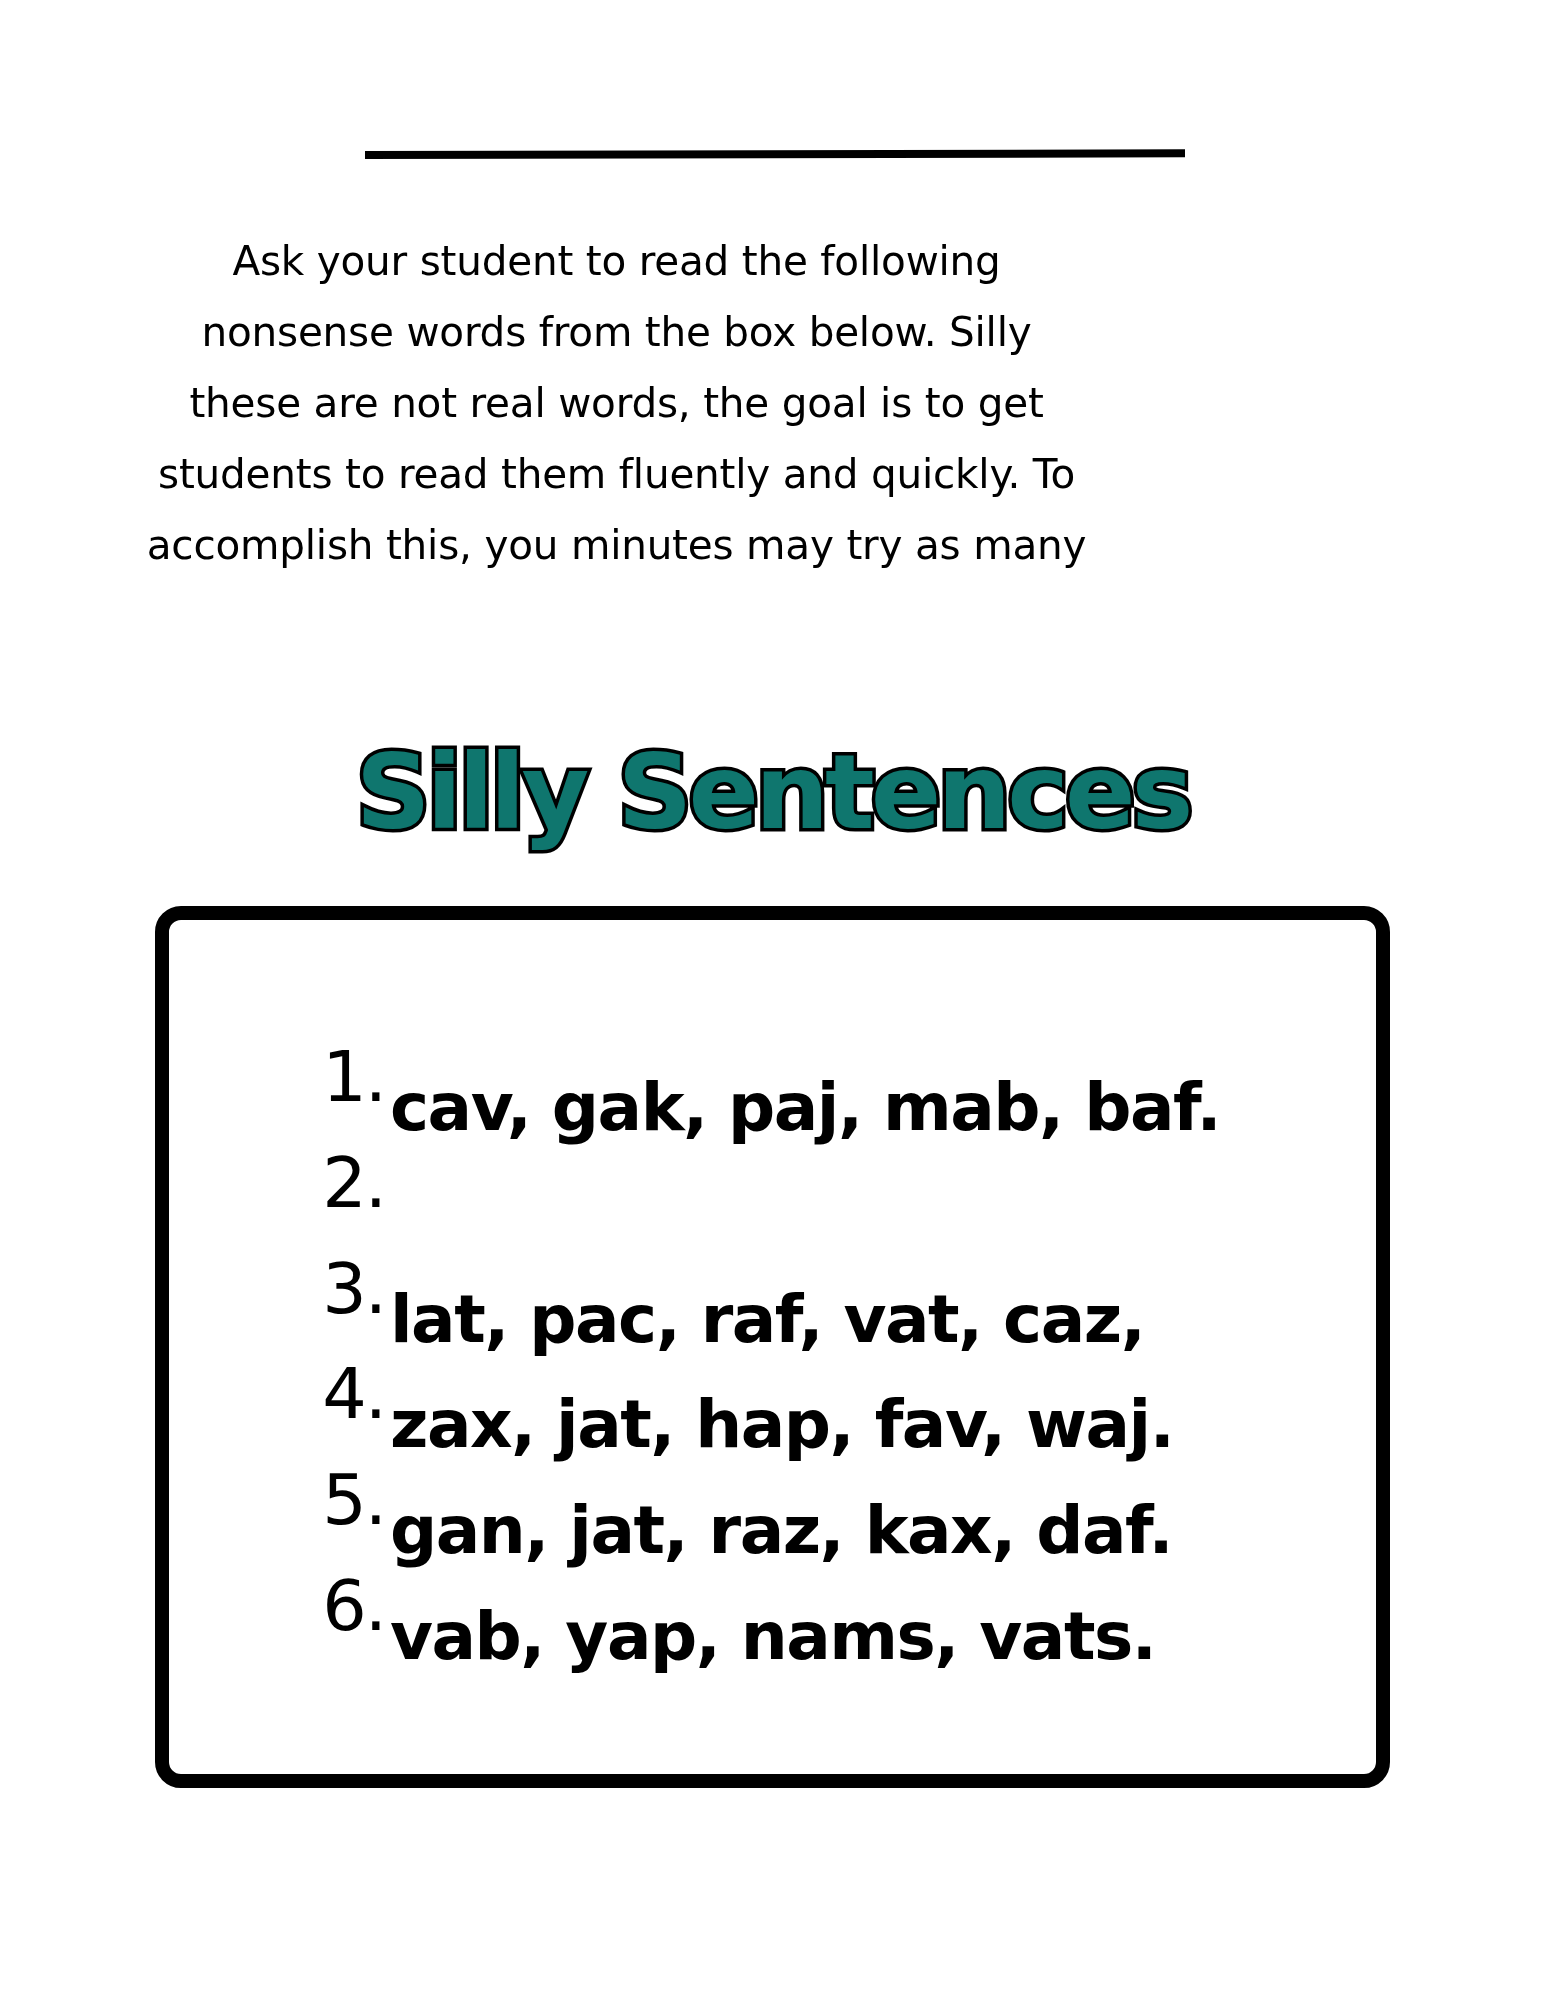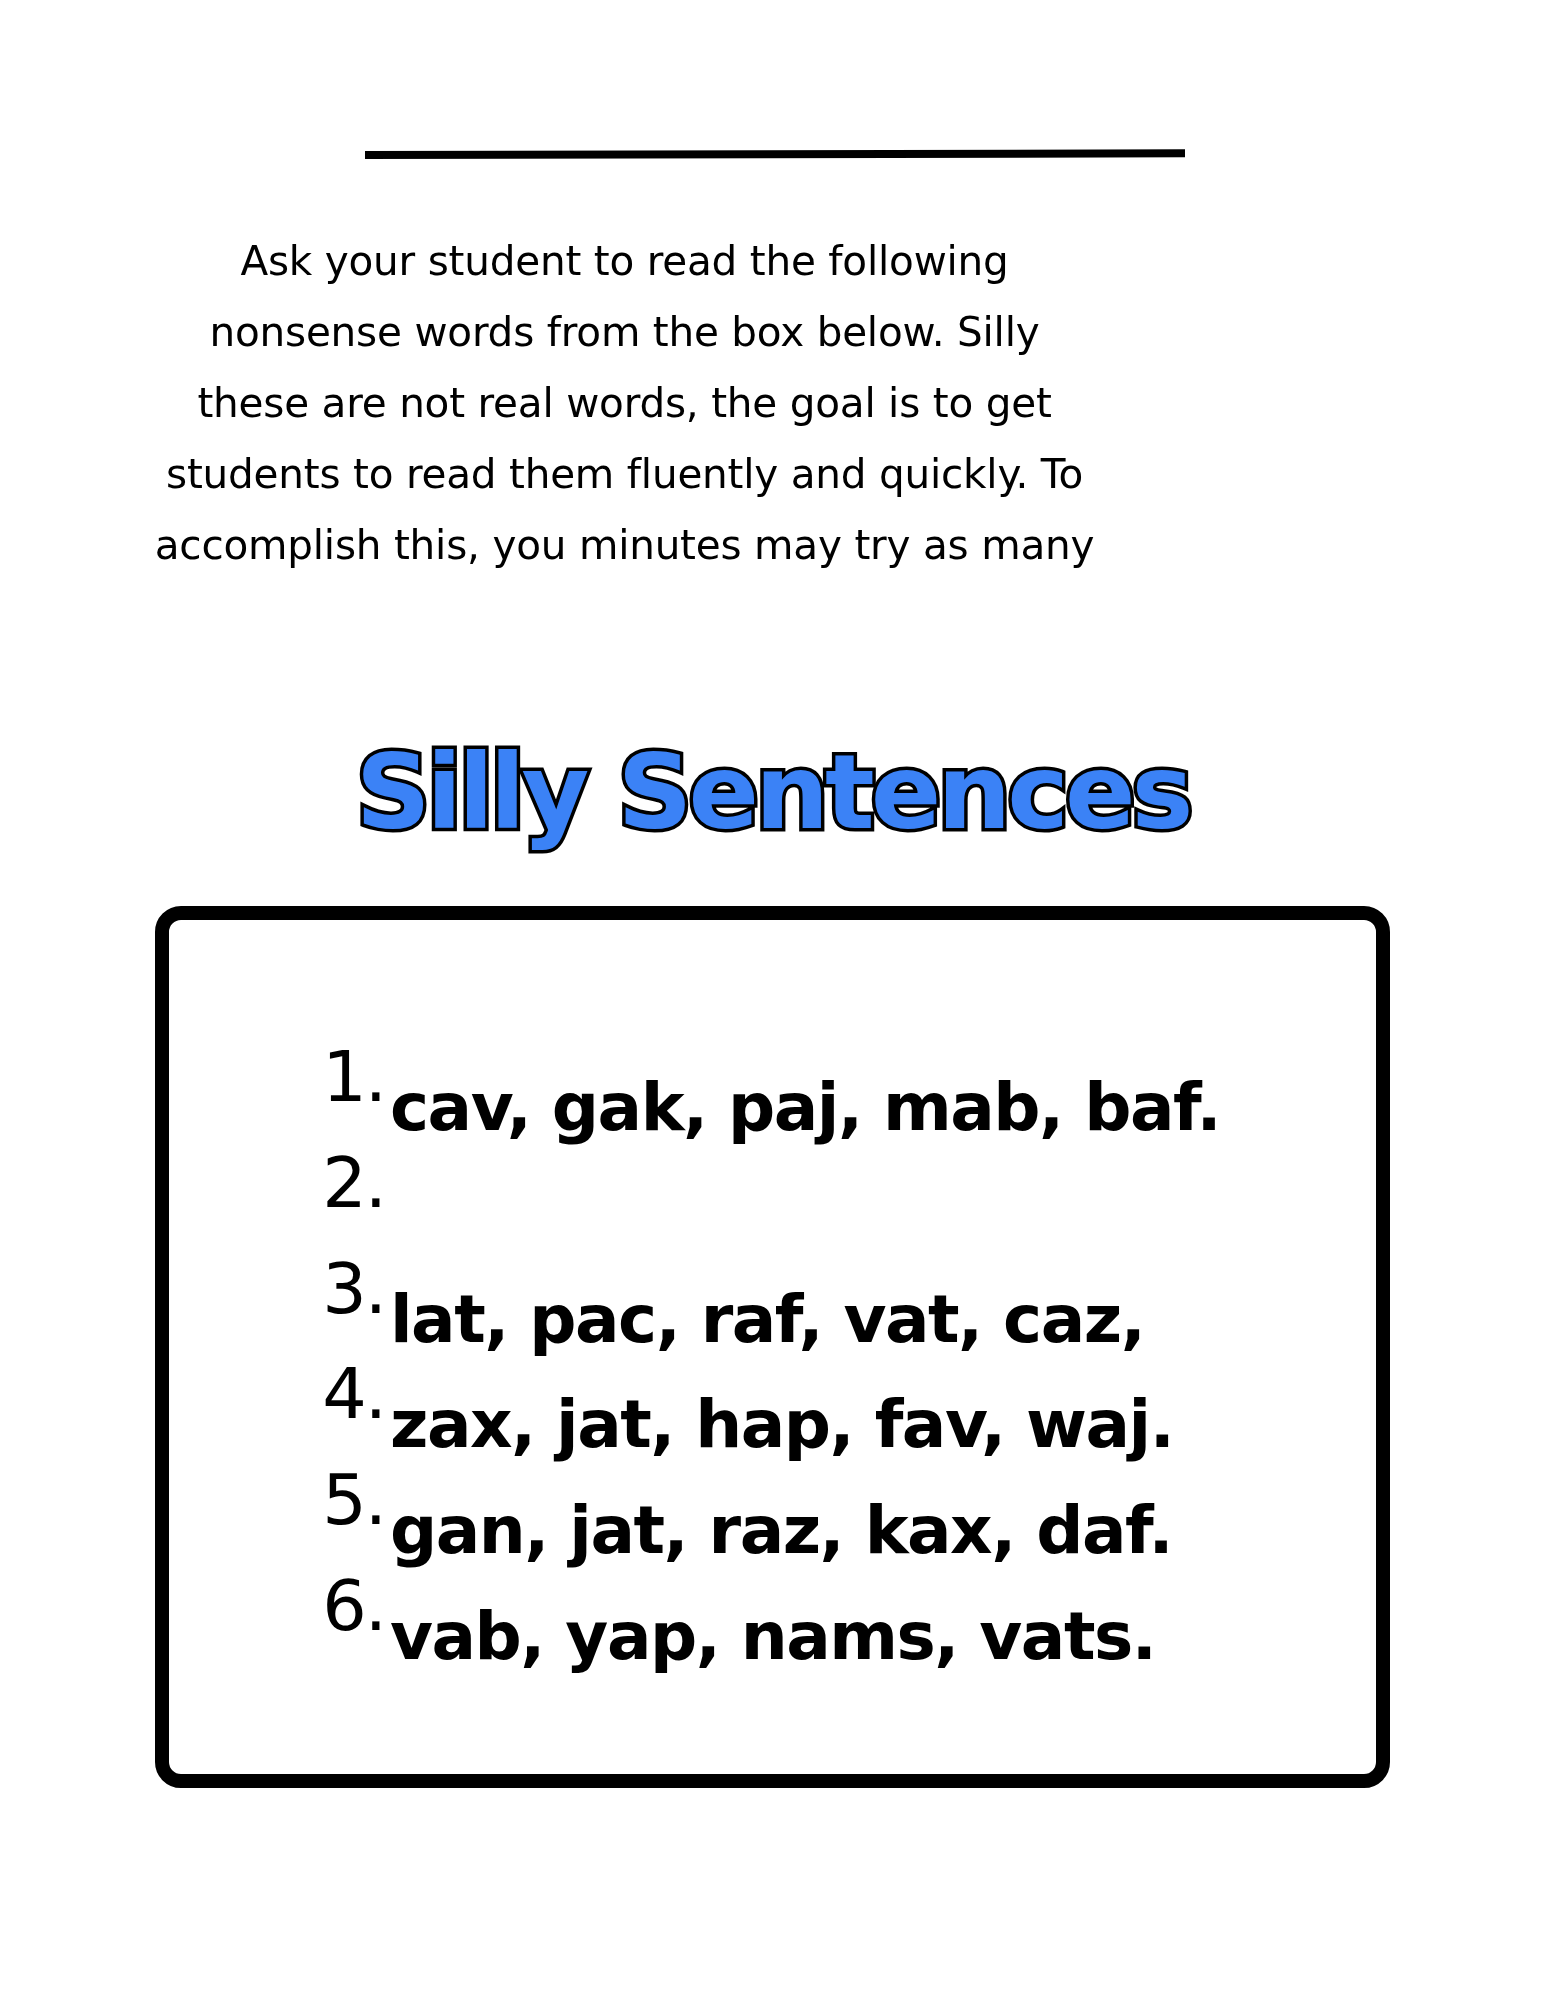--- a/index.html
+++ b/index.html
@@ -29,38 +29,37 @@
     position: absolute;
     left: 0;
     top: 226px;
     width: 1233px;
     text-align: center;
     font-family: "DejaVu Sans", sans-serif;
     font-size: 40.5px;
     line-height: 71px;
     font-weight: normal;
     letter-spacing: -0.2px;
-    padding-left: 8px;
   }
   .intro-line {
     display: block;
     white-space: nowrap;
   }
   .title {
     position: absolute;
     left: 0;
     top: 727px;
     width: 1545px;
     text-align: center;
     font-family: "DejaVu Sans", sans-serif;
     font-weight: bold;
     font-size: 104px;
     line-height: 130px;
     letter-spacing: -4px;
-    color: #3b82f6;
+    color: #0f766e;
     -webkit-text-stroke: 7px #000000;
     paint-order: stroke fill;
     white-space: nowrap;
   }
   .box {
     position: absolute;
     left: 155px;
     top: 906px;
     width: 1235px;
     height: 882px;

